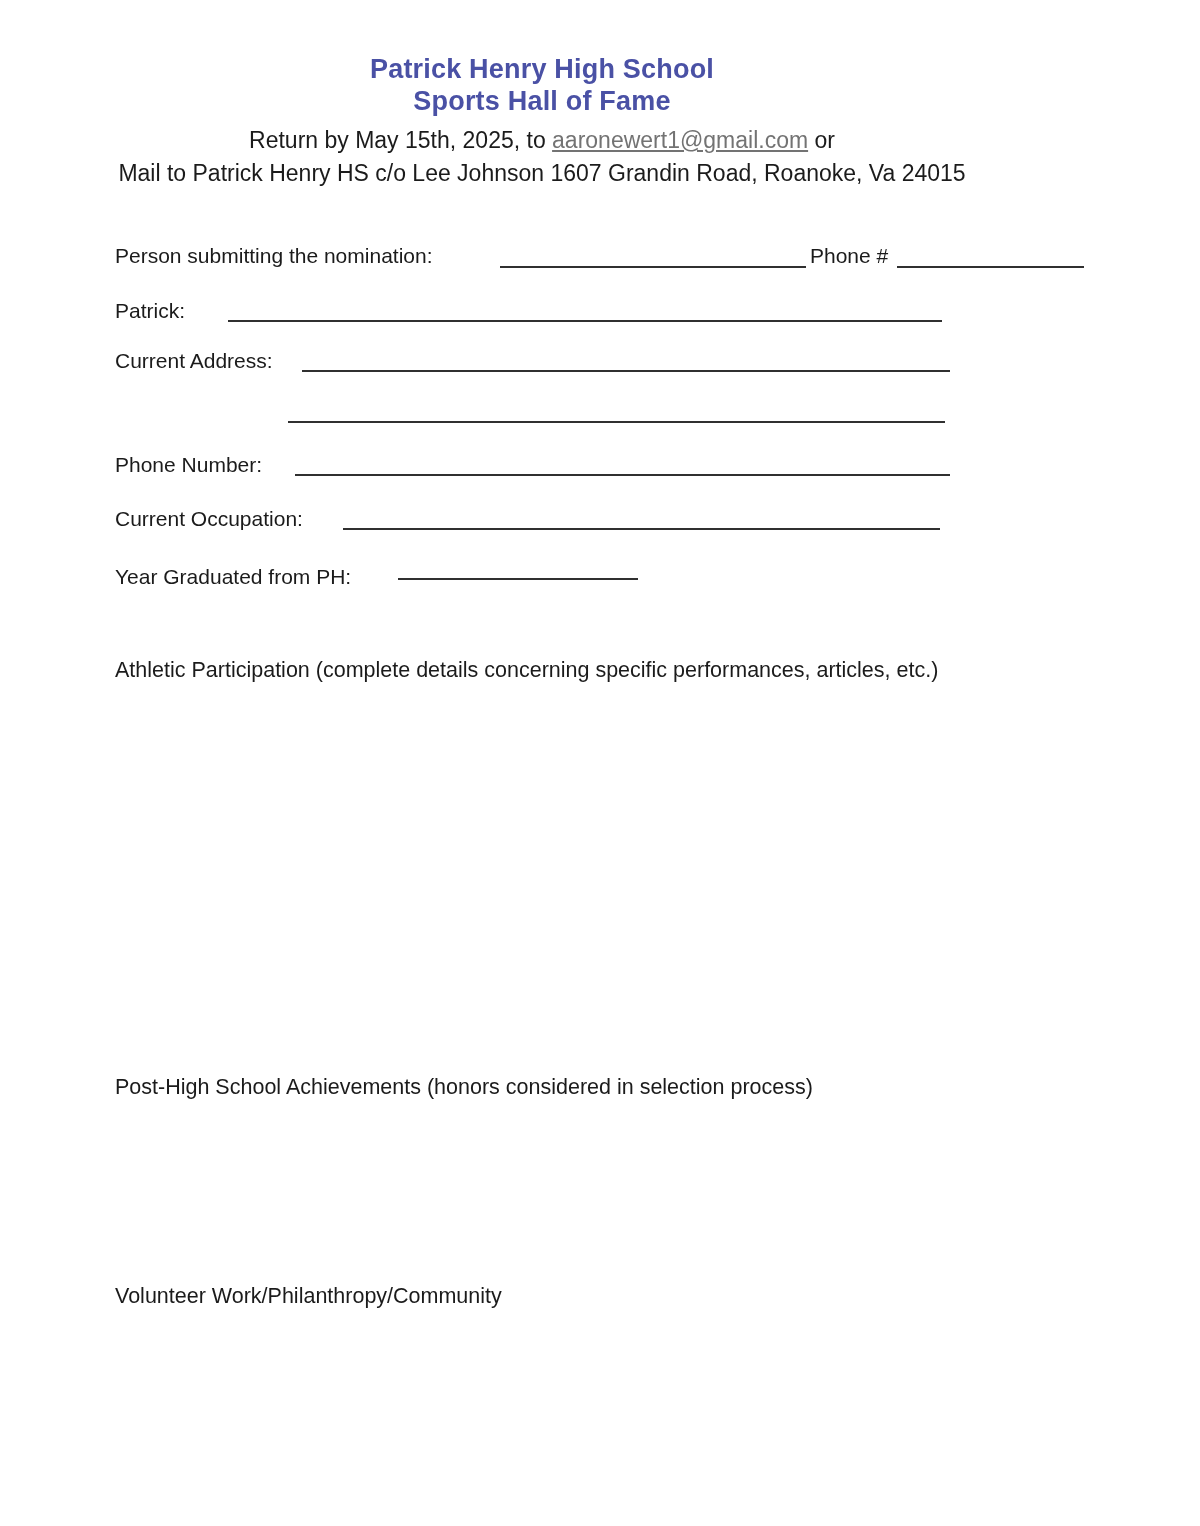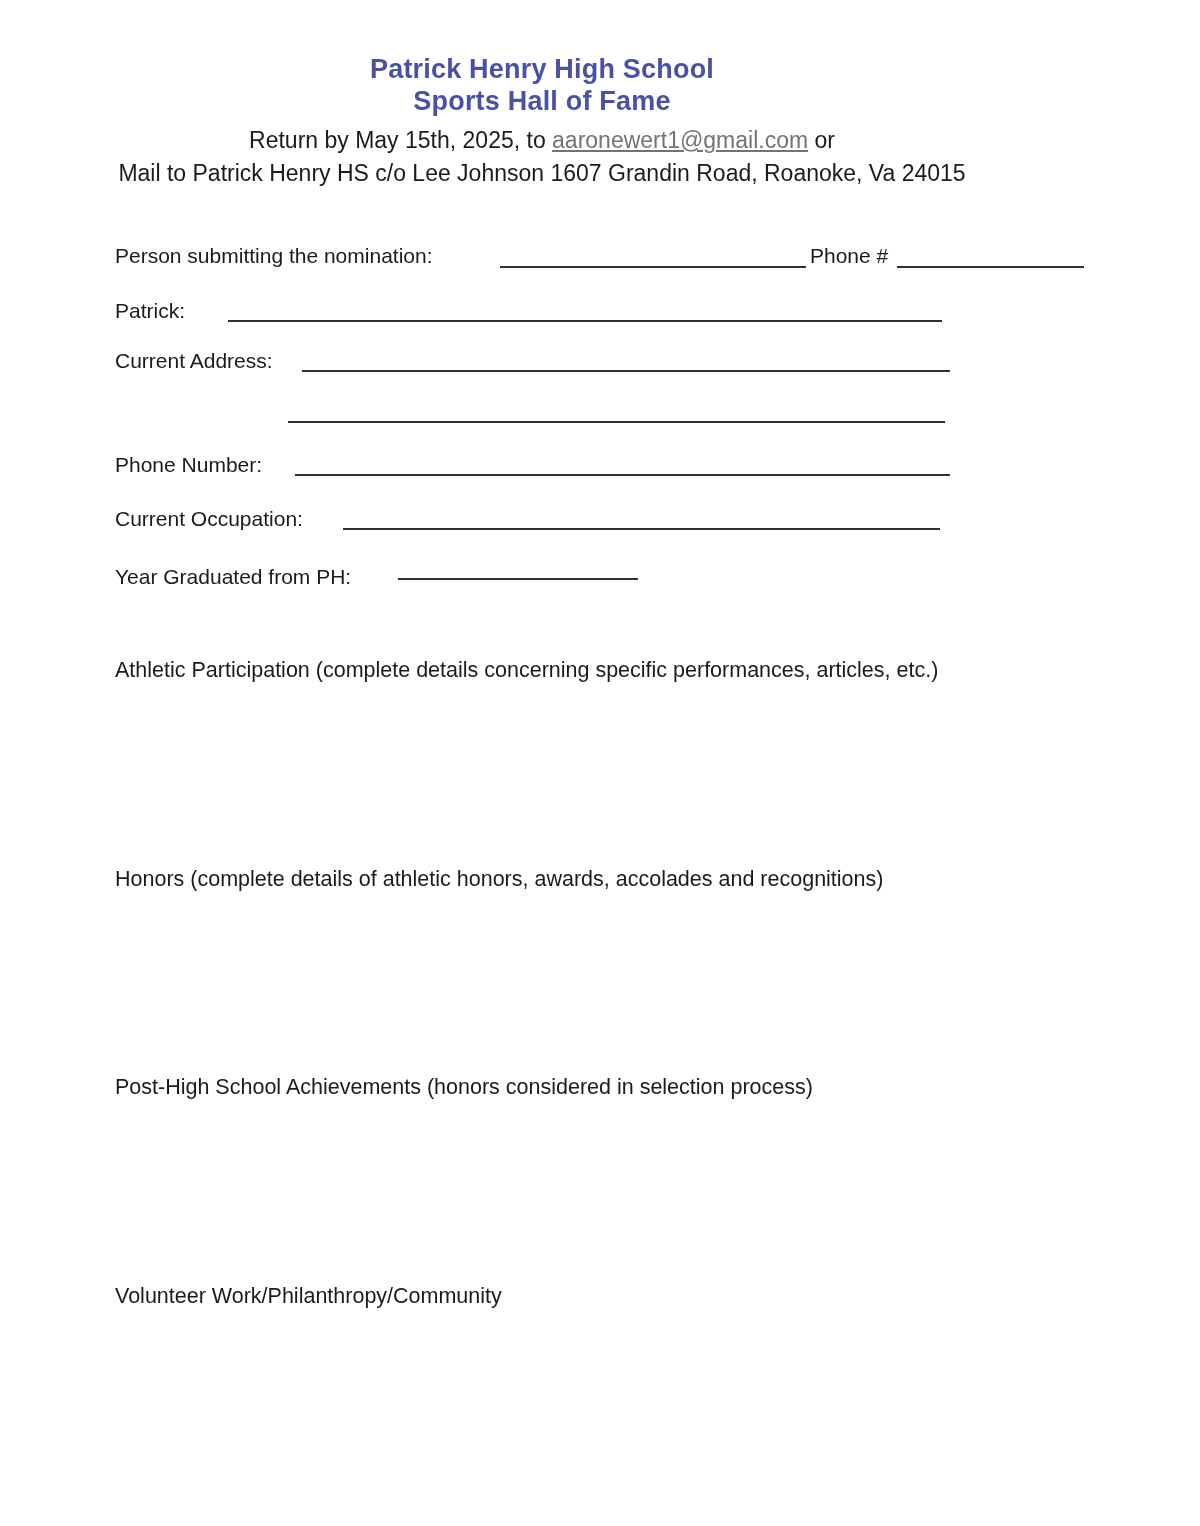--- a/index.html
+++ b/index.html
@@ -89,19 +89,18 @@
   <div class="blank-line" style="left: 295px; top: 474px; width: 655px;"></div>
 
   <div class="field-label" style="left: 115px; top: 507px;">Current Occupation:</div>
   <div class="blank-line" style="left: 343px; top: 528px; width: 597px;"></div>
 
   <div class="field-label" style="left: 115px; top: 565px;">Year Graduated from PH:</div>
   <div class="blank-line" style="left: 398px; top: 578px; width: 240px;"></div>
 
   <div class="section-heading" style="top: 658px;">Athletic Participation (complete details concerning specific performances, articles, etc.)</div>
 
-  <div class="section-heading" style="top: 867px;">Honors (complete details of athletic honors, awards, accolades and recognitions)</div>
 
   <div class="section-heading" style="top: 1075px;">Post-High School Achievements (honors considered in selection process)</div>
 
   <div class="section-heading" style="top: 1284px;">Volunteer Work/Philanthropy/Community</div>
 
 </div>
 
 </body></html>

